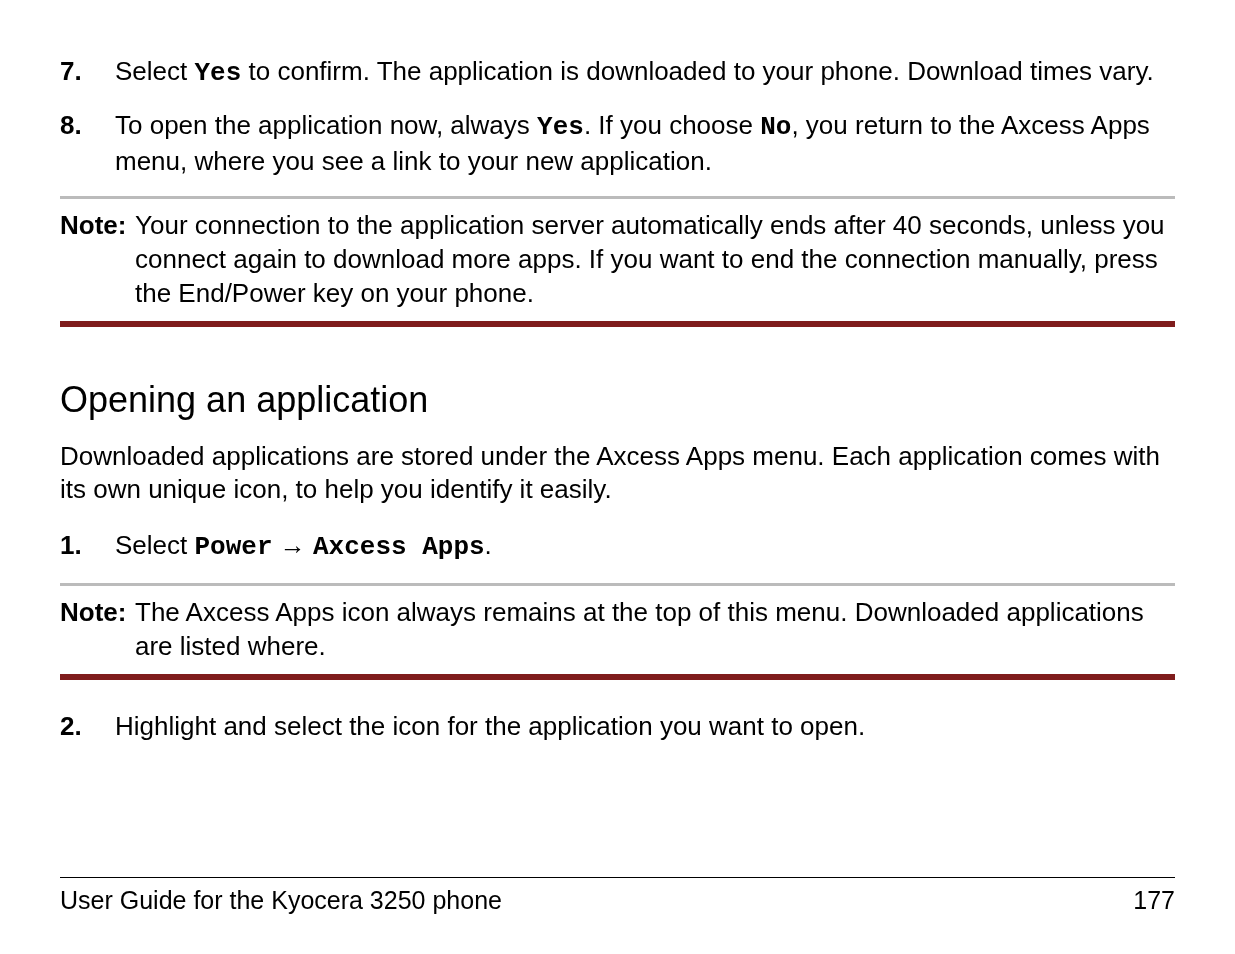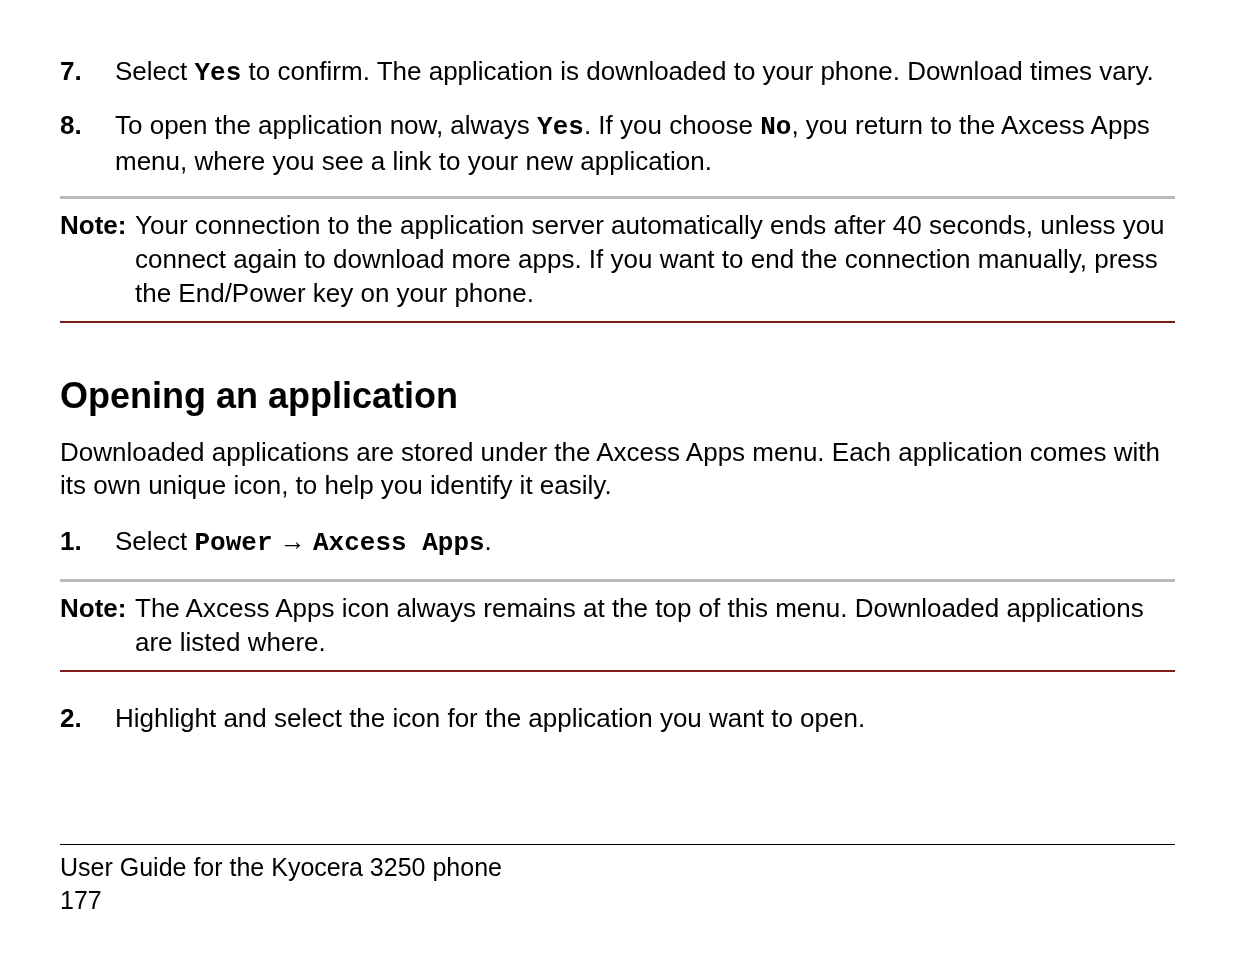--- a/index.html
+++ b/index.html
@@ -21,56 +21,55 @@
     .ol-marker {
       font-weight: bold;
       width: 55px;
       flex-shrink: 0;
     }
     .ol-body {
       flex: 1;
     }
     .note-block {
       border-top: 3px solid #bbb;
-      border-bottom: 2px solid #7f1d1d;
+      border-bottom: 6px solid #7f1d1d;
       padding: 10px 0;
       margin: 8px 0 50px 0;
     }
     .note-block.tight { margin-bottom: 30px; }
     .note-row {
       display: flex;
     }
     .note-label {
       font-weight: bold;
       width: 75px;
       flex-shrink: 0;
     }
     .note-body {
       flex: 1;
     }
     .section-heading {
       font-size: 36px;
-      font-weight: bold;
+      font-weight: normal;
       margin-bottom: 16px;
     }
     .section-para {
       margin-bottom: 22px;
     }
     b { font-weight: bold; font-family: Liberation Mono, monospace; }
     .footer {
       position: absolute;
       bottom: 38px;
       left: 60px;
       right: 60px;
       border-top: 1px solid #000;
       padding-top: 6px;
       display: flex;
       justify-content: space-between;
       font-size: 25px;
-      flex-direction: column;
     }
   </style>
 </head>
 <body>
 
 <div id="steps-first">
     <div class="ol-item">
       <div class="ol-marker">7.</div>
       <div class="ol-body"><span>Select </span><b>Yes</b><span> to confirm. The application is downloaded to your phone. Download times vary.</span></div>
     </div>

